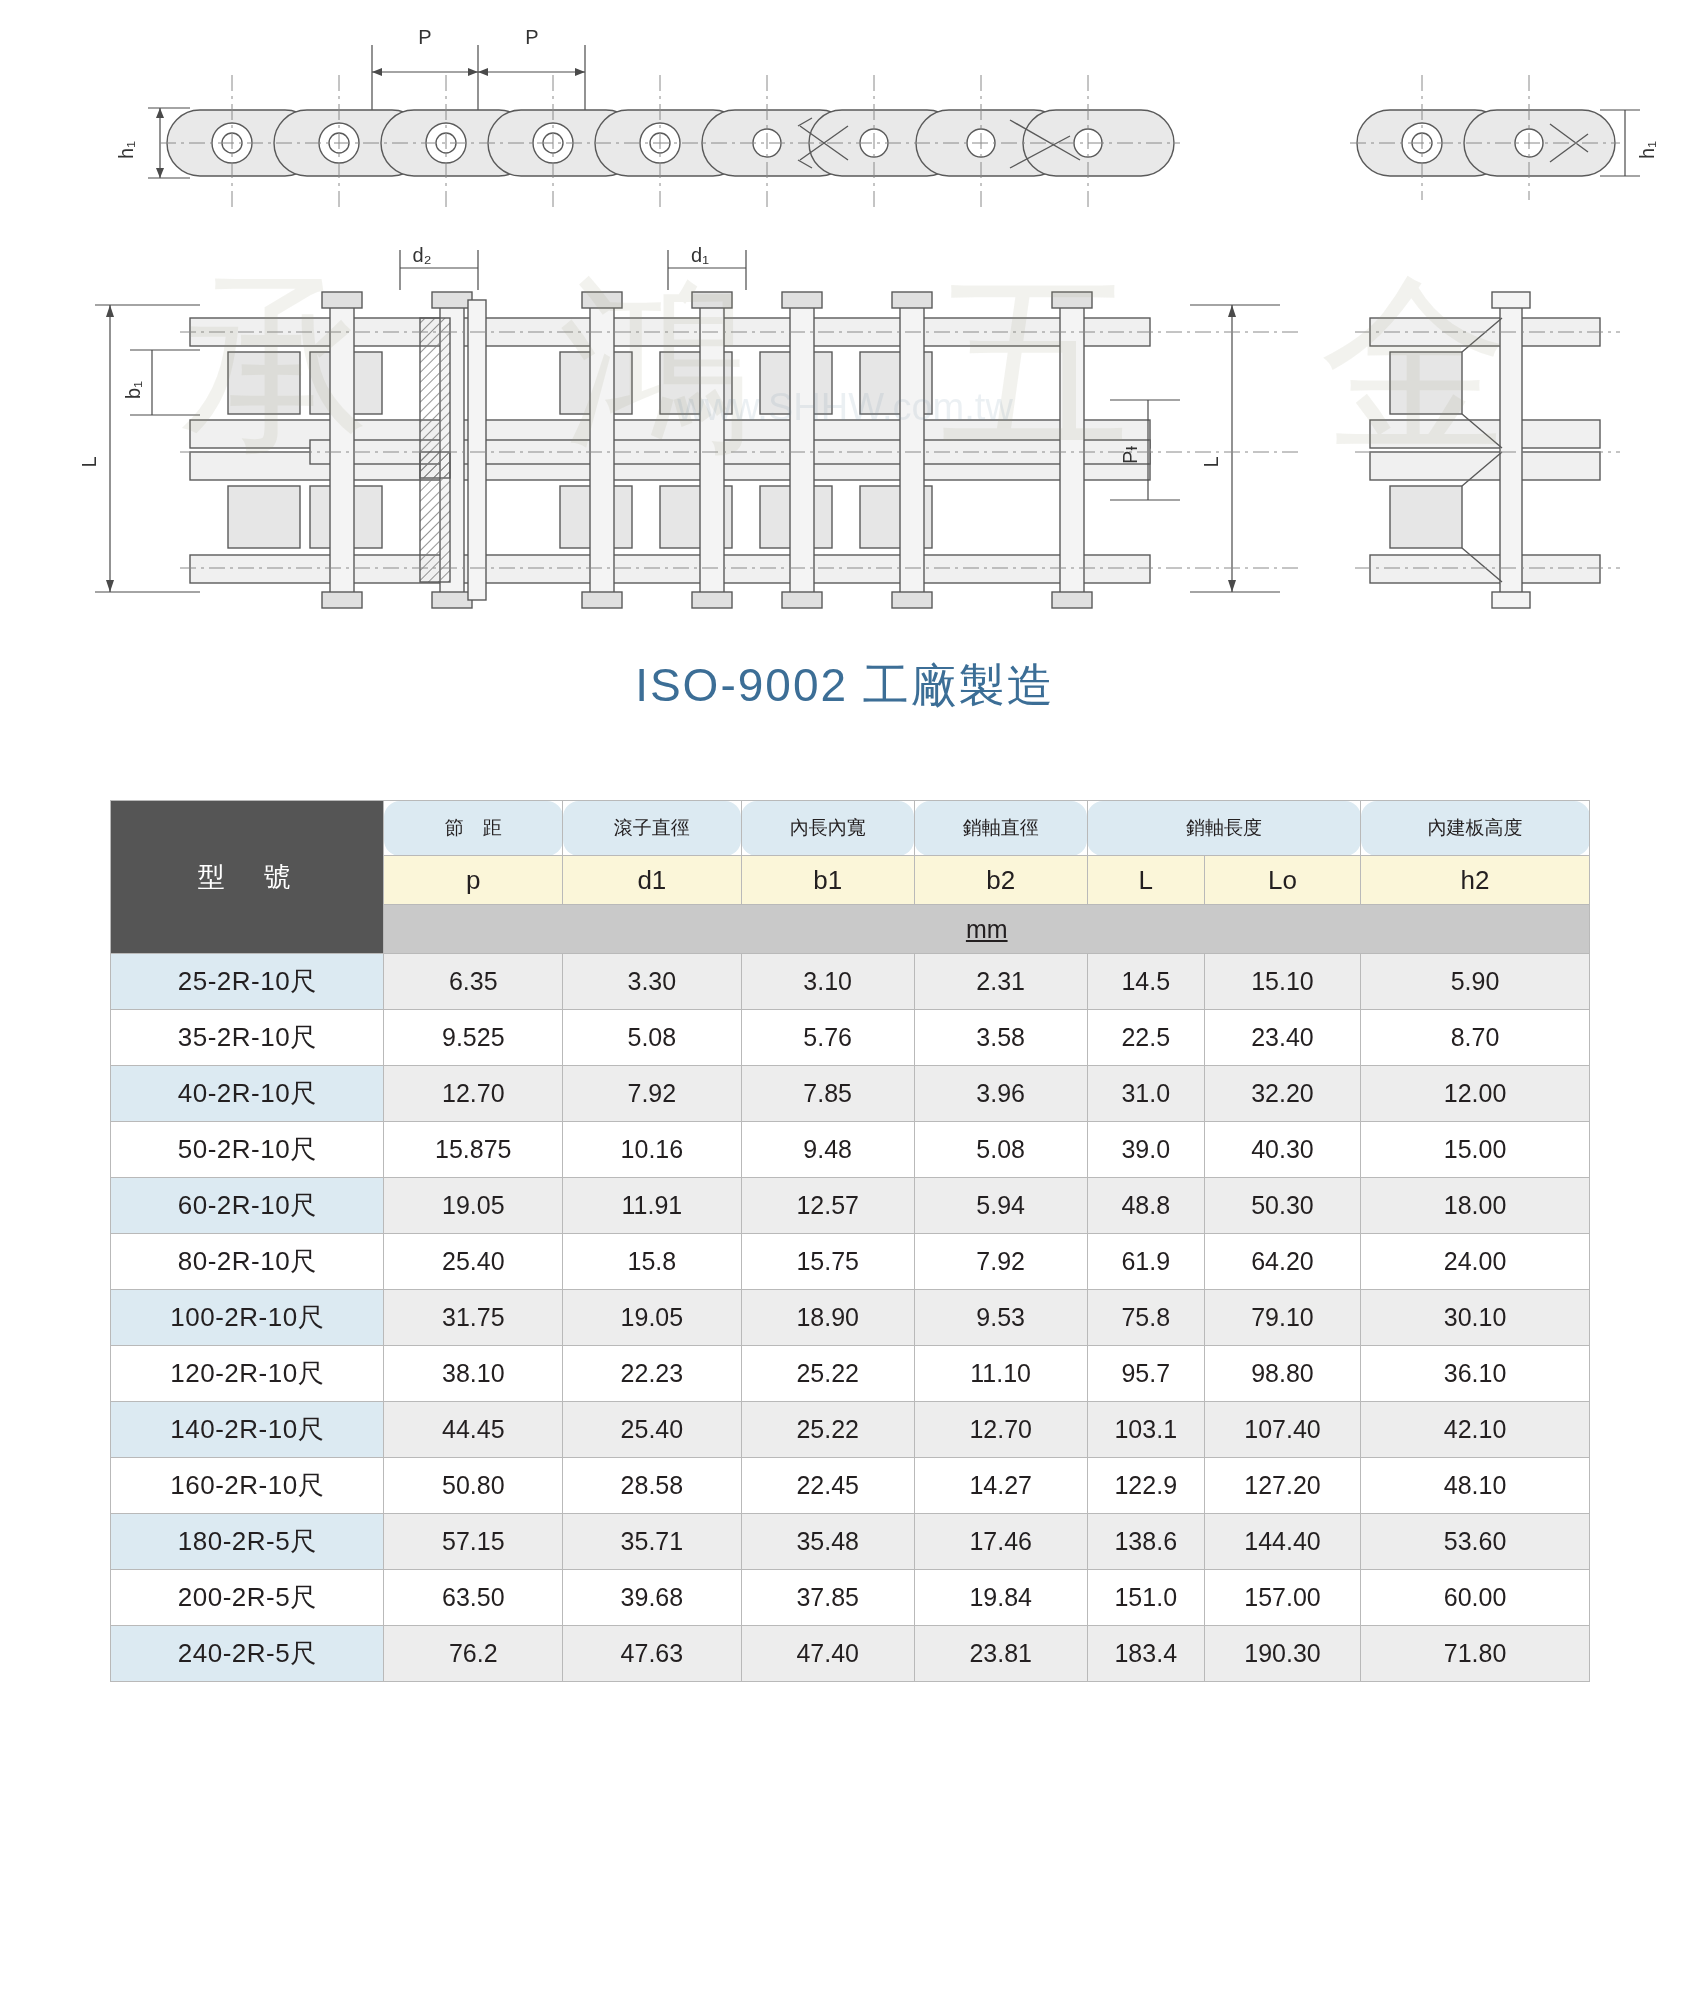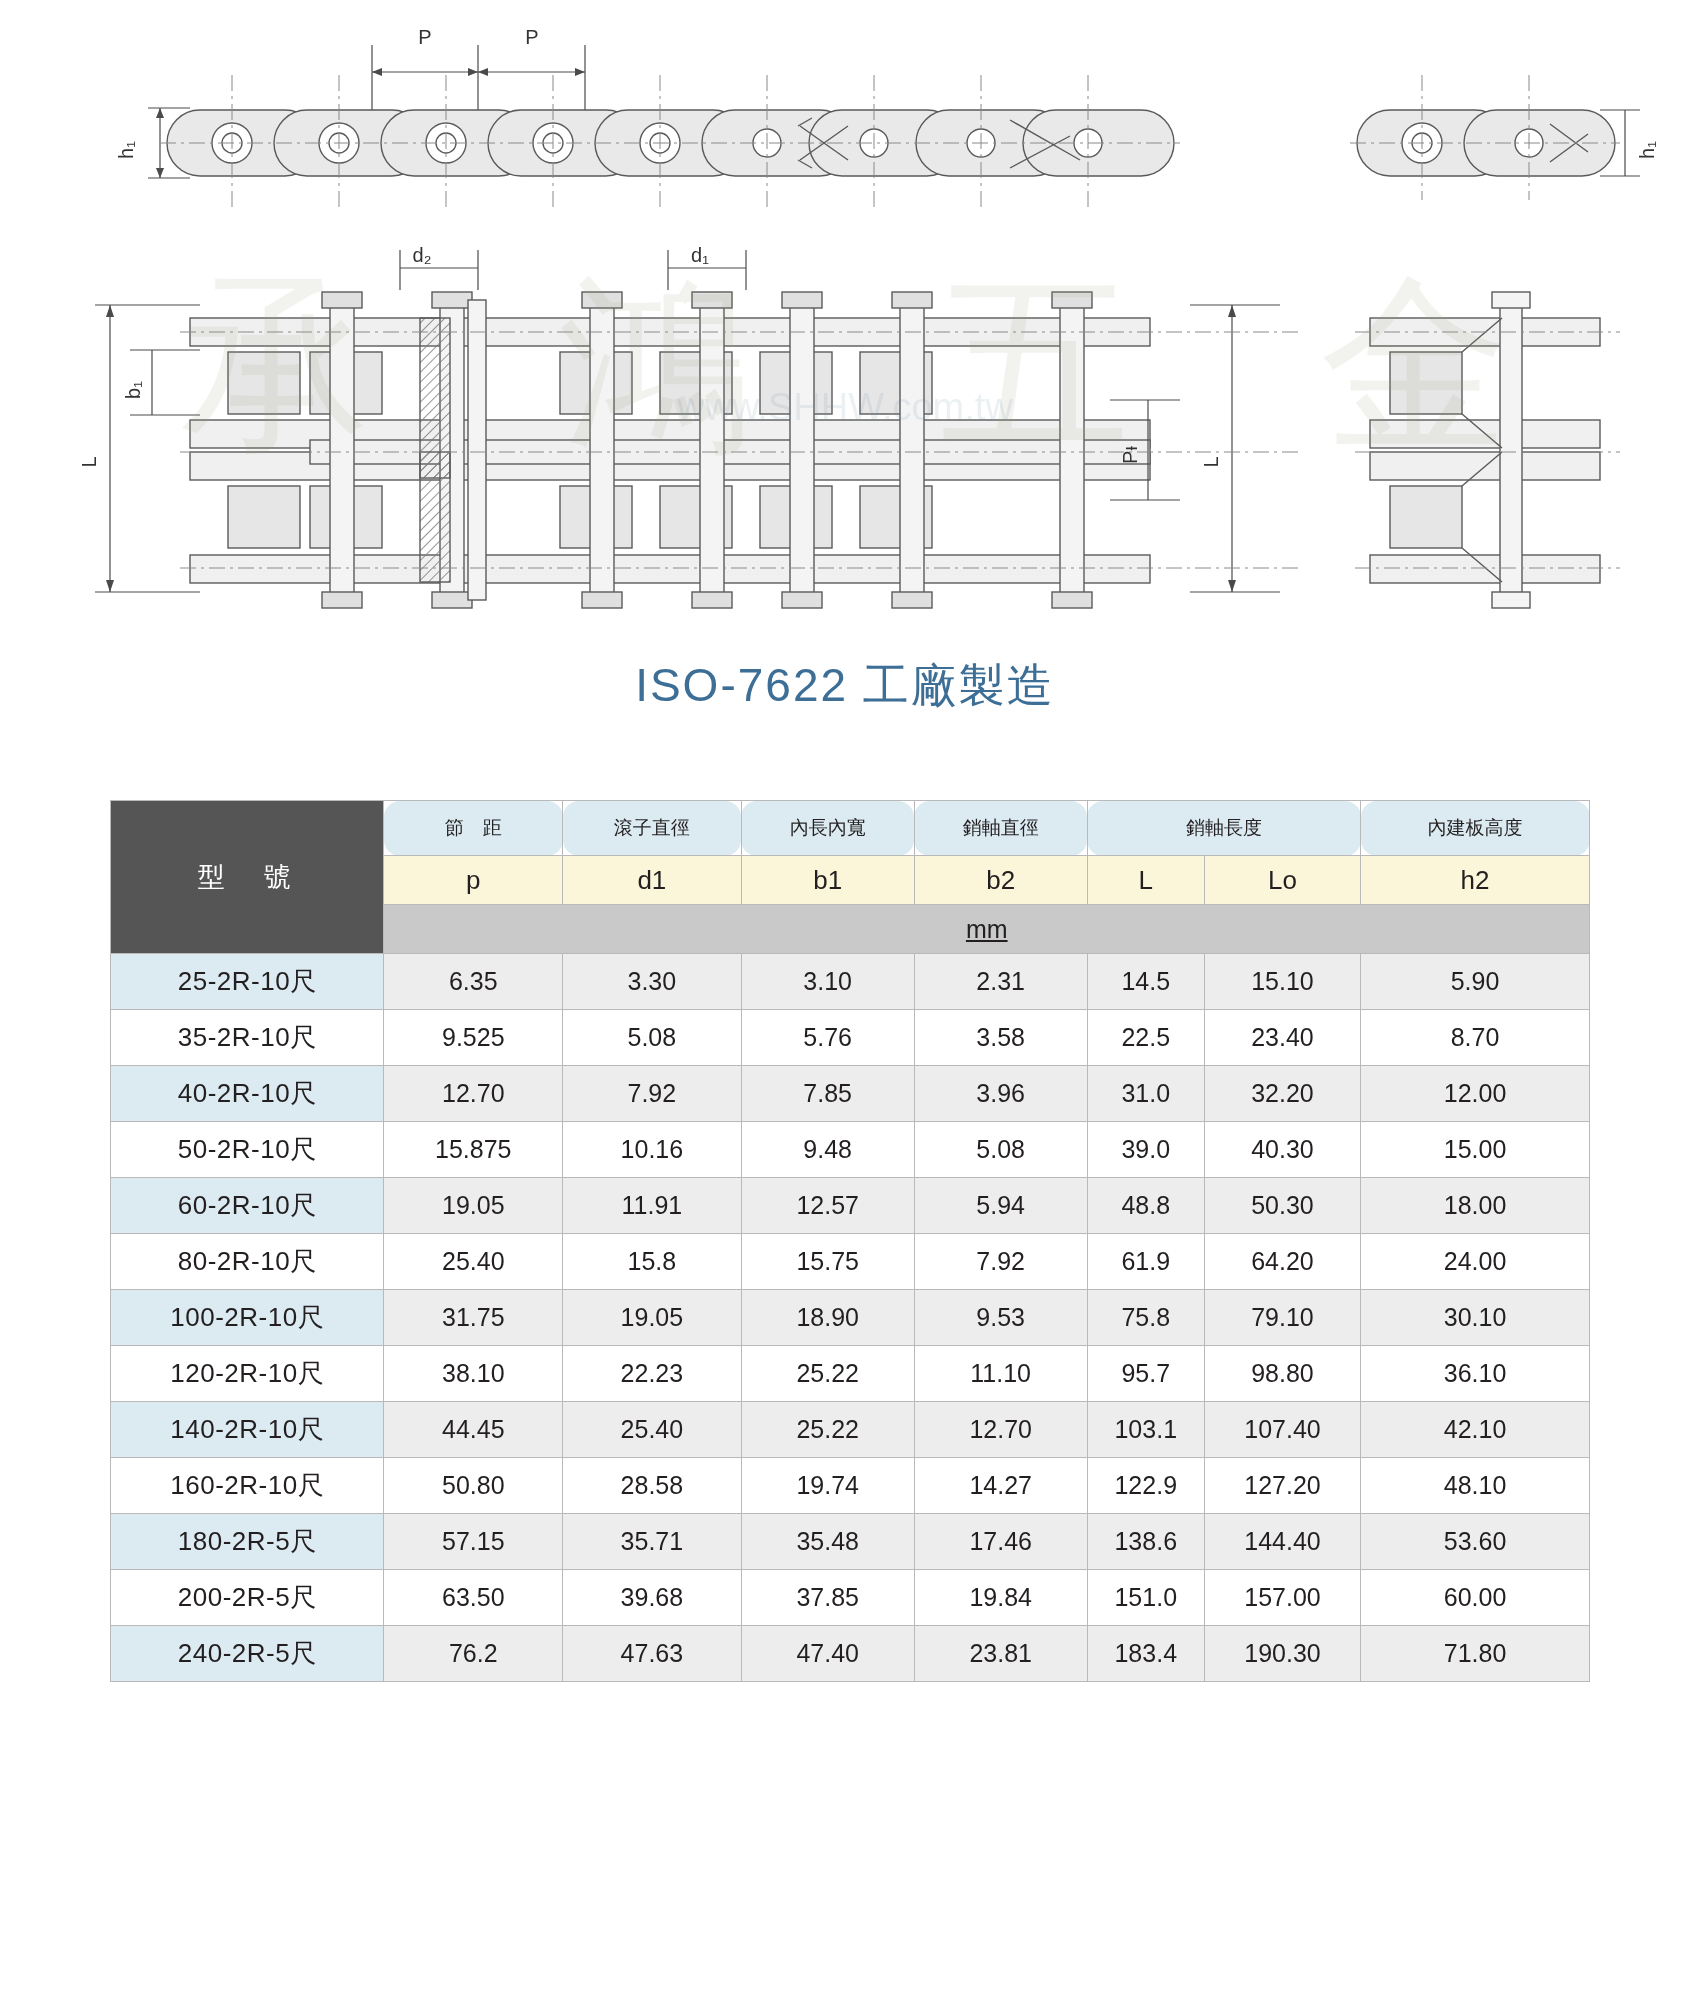--- a/index.html
+++ b/index.html
@@ -365,21 +365,21 @@
   <g opacity="0.12">
     <text x="845" y="430" font-family="Liberation Serif, serif" font-size="190" fill="#9a9a7a" text-anchor="middle">承　鴻　五　金</text>
     <text x="845" y="1480" font-family="Liberation Serif, serif" font-size="190" fill="#9a9a7a" text-anchor="middle">承　鴻　五　金</text>
   </g>
   <g opacity="0.13">
     <text x="845" y="420" font-family="Liberation Sans, sans-serif" font-size="38" fill="#6f8fa8" text-anchor="middle">www.SHHW.com.tw</text>
     <text x="845" y="1500" font-family="Liberation Sans, sans-serif" font-size="46" fill="#6f8fa8" text-anchor="middle">www.SHHW.com.tw</text>
   </g>
 </svg>
 
-<div class="iso-title">ISO-7622 工廠製造</div>
+<div class="iso-title">ISO-9002 工廠製造</div>
 
 <div class="table-wrap">
   <table class="spec">
     <colgroup>
       <col class="c-model">
         <col class="c-p">
         <col class="c-d1">
         <col class="c-b1">
       <col class="c-b2">
         <col class="c-L">
@@ -497,21 +497,21 @@
           <td class="val">25.22</td>
           <td class="val">12.70</td>
           <td class="val">103.1</td>
           <td class="val">107.40</td>
           <td class="val">42.10</td>
         </tr>
         <tr class="alt">
           <td class="model">160-2R-10尺</td>
           <td class="val">50.80</td>
           <td class="val">28.58</td>
-          <td class="val">19.74</td>
+          <td class="val">22.45</td>
           <td class="val">14.27</td>
           <td class="val">122.9</td>
           <td class="val">127.20</td>
           <td class="val">48.10</td>
         </tr>
         <tr>
           <td class="model">180-2R-5尺</td>
           <td class="val">57.15</td>
           <td class="val">35.71</td>
           <td class="val">35.48</td>

